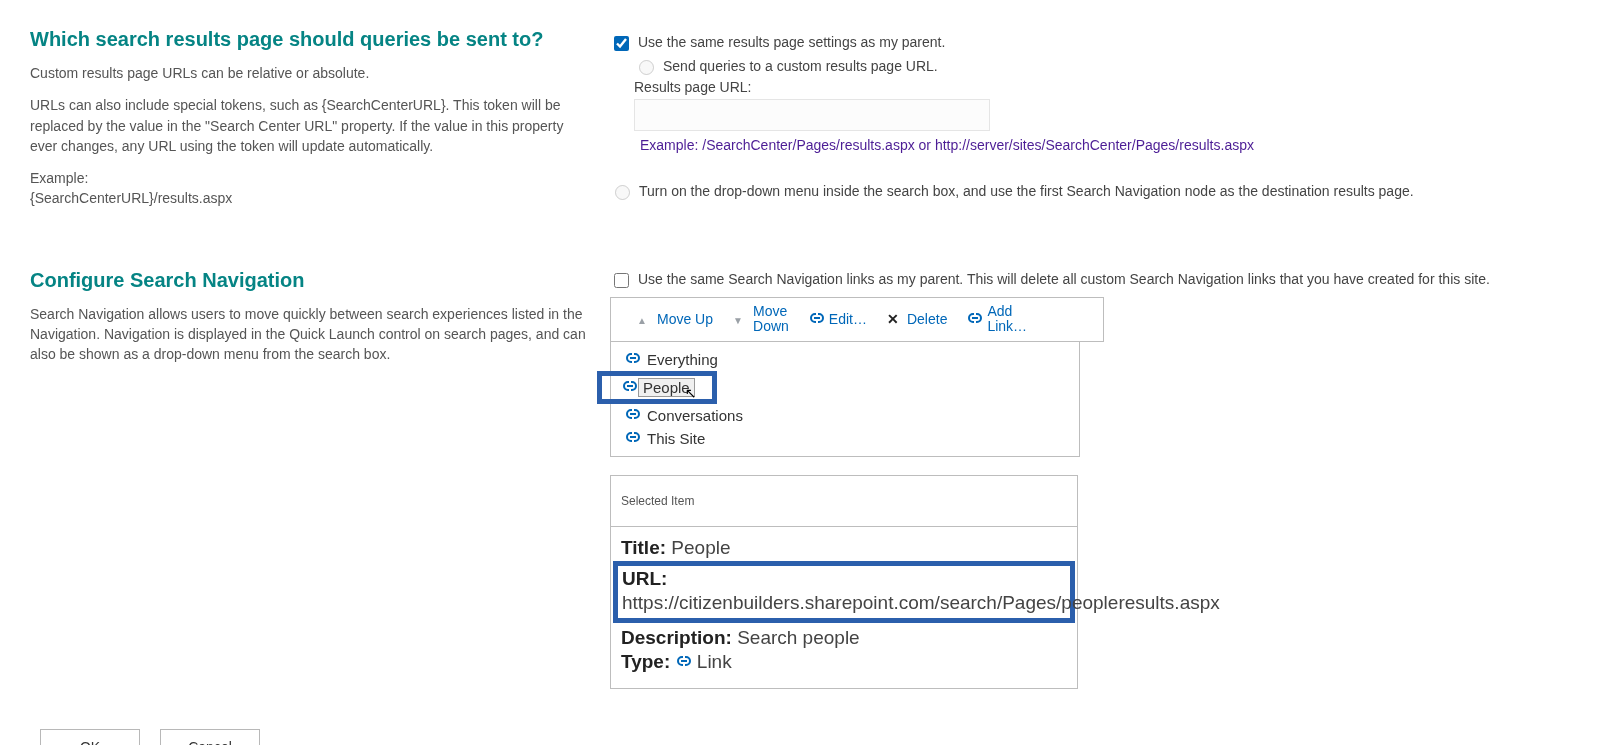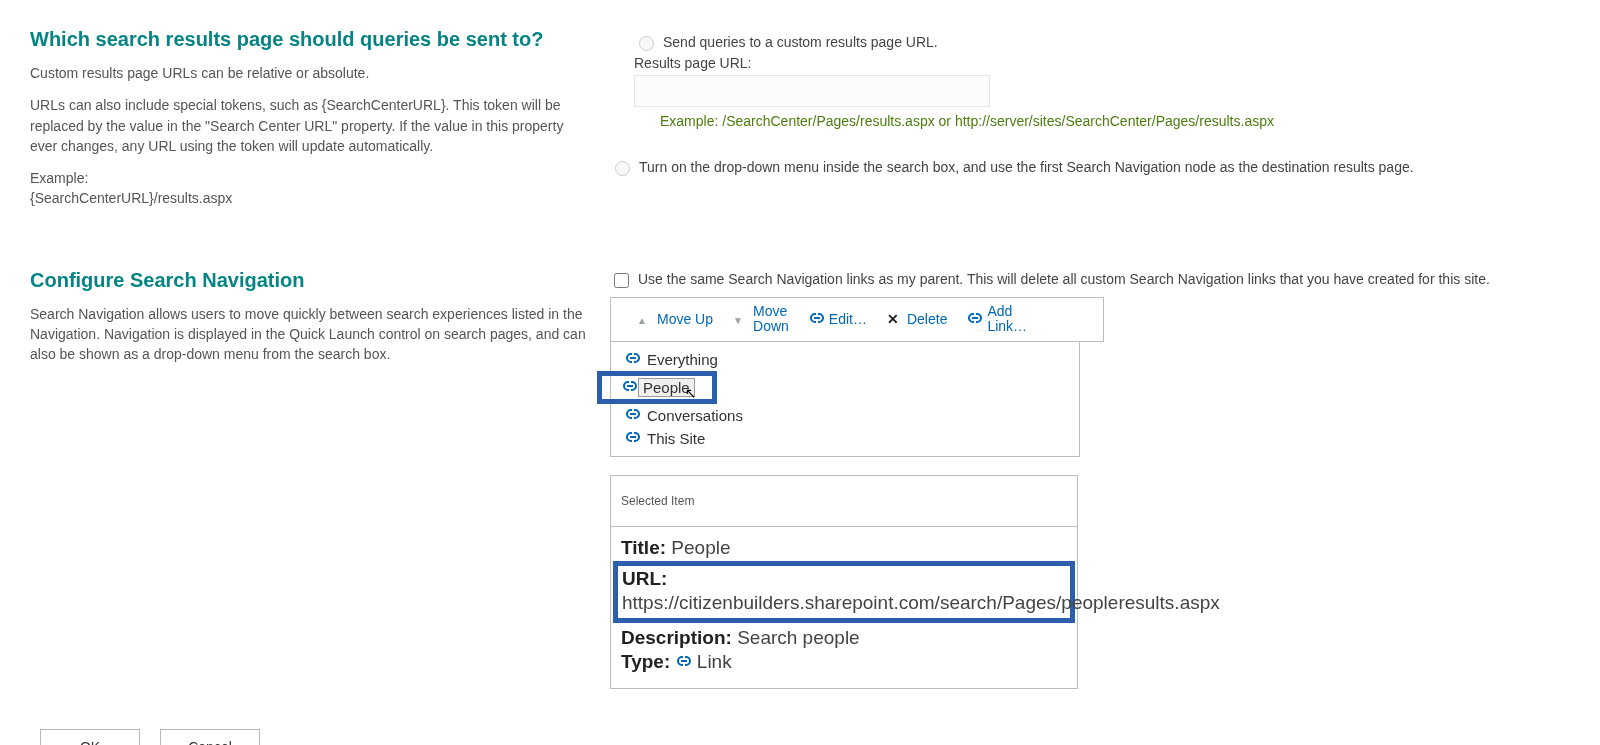--- a/index.html
+++ b/index.html
@@ -55,22 +55,22 @@
     margin-left: 24px;
   }
   .url-input {
     width: 350px;
     height: 28px;
     border: 1px solid #e5e5e5;
     background: #fcfcfc;
     margin: 4px 0 6px 0;
   }
   .example-text {
-    color: #4d7c0f;
-    margin-left: 50px;
+    color: #4c1d95;
+    margin-left: 30px;
   }
   
   .nav-toolbar {
     border: 1px solid #bdbdbd;
     display: flex;
     align-items: center;
     padding: 2px 16px;
     width: 460px;
   }
   .nav-toolbar .tb-item {
@@ -184,20 +184,24 @@
     <div class="left-col">
       <h2 class="section-title">Which search results page should queries be sent to?</h2>
       <div class="desc">Custom results page URLs can be relative or absolute.</div>
       <div class="desc">URLs can also include special tokens, such as {SearchCenterURL}. This token will be replaced by the value in the "Search Center URL" property. If the value in this property ever changes, any URL using the token will update automatically.</div>
       <div class="desc">
         <div>Example:</div>
         <div>{SearchCenterURL}/results.aspx</div>
       </div>
     </div>
     <div class="right-col" style="padding-top:24px;">
+      <div class="row-inline">
+        <input type="checkbox" checked="" style="">
+        <span>Use the same results page settings as my parent.</span>
+      </div>
       <div class="sub-block">
         <div class="row-inline">
           <input type="radio" disabled="" style="">
           <span>Send queries to a custom results page URL.</span>
         </div>
         <div style="margin-left:0;">Results page URL:</div>
         <input class="url-input" type="text" disabled="" style="">
       </div>
       <div class="example-text">Example: /SearchCenter/Pages/results.aspx or http://server/sites/SearchCenter/Pages/results.aspx</div>
 

